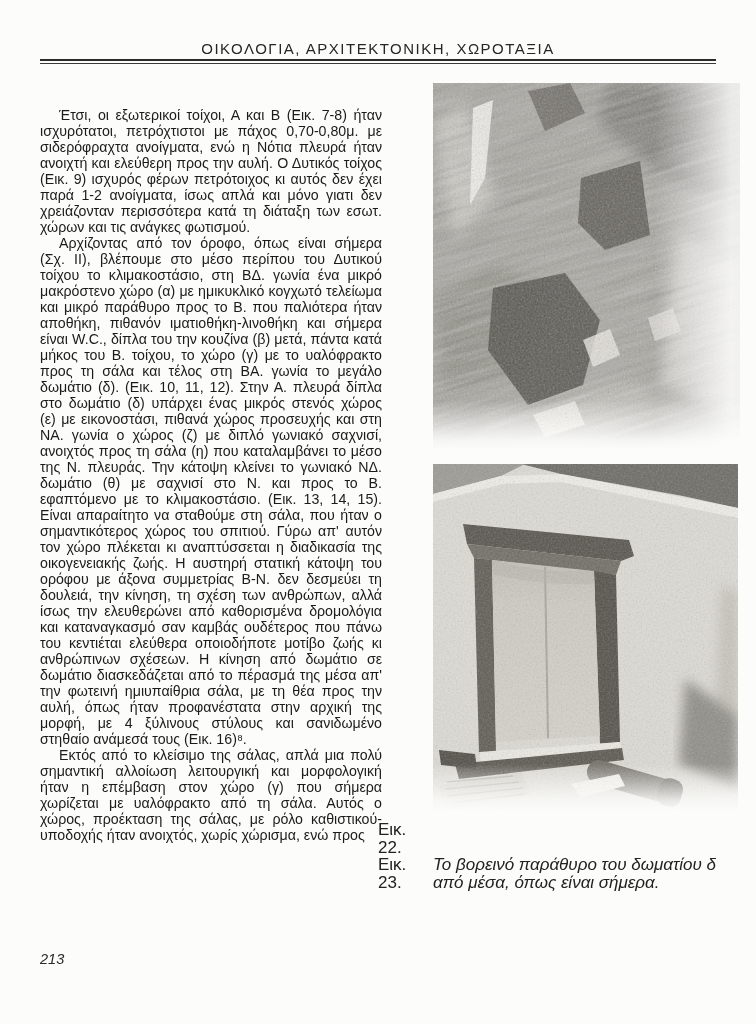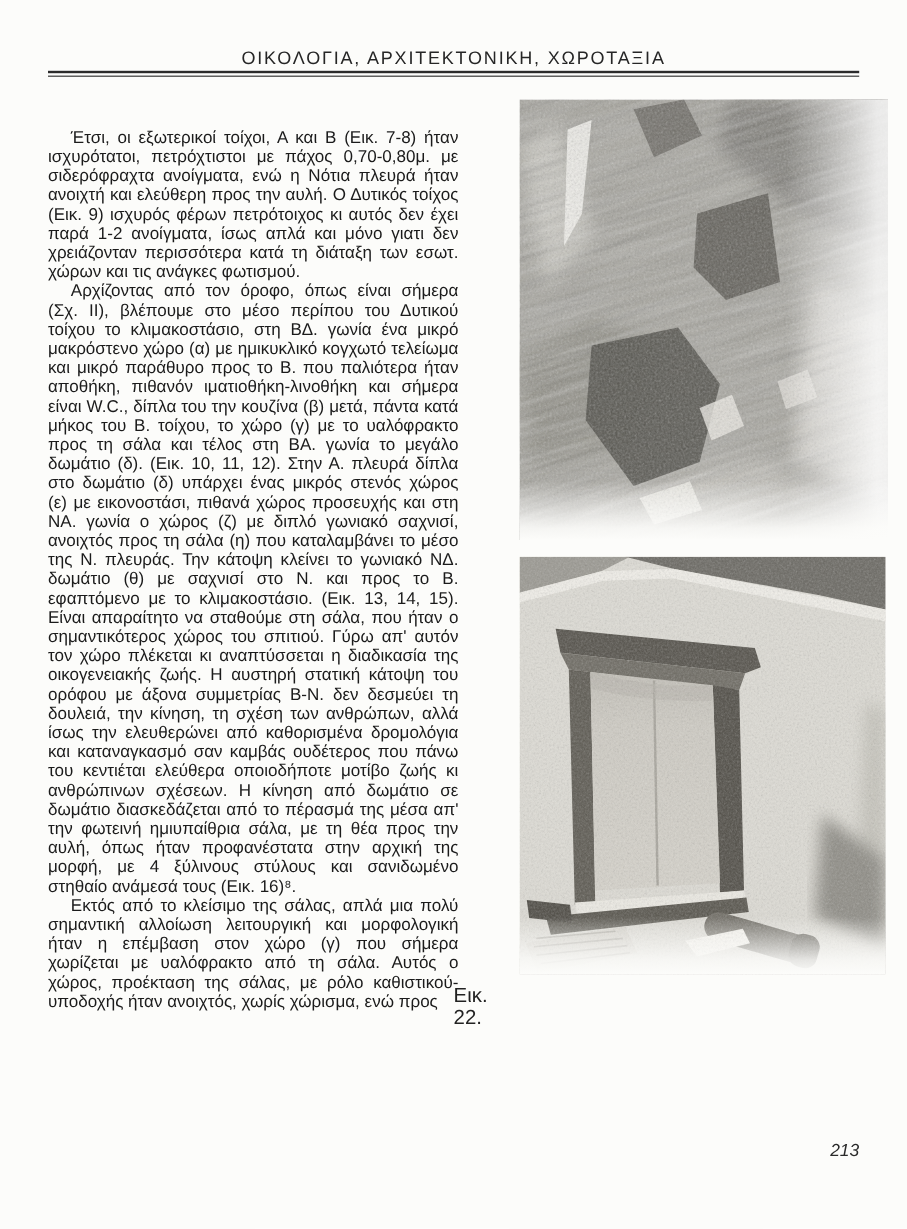--- a/index.html
+++ b/index.html
@@ -46,21 +46,21 @@
   .caption-text{flex:1;font-style:italic;}
   
   .footnote{
     position:absolute;left:40px;top:899px;width:463px;
     font-size:11.4px;line-height:13.8px;text-align:justify;color:#242424;
   }
   .footnote p{margin:0;text-indent:16px;}
   
   .page-number{
     position:absolute;left:40px;top:951px;width:676px;
-    text-align:right;font-size:14.5px;font-style:italic;color:#2a2a2a;
+    text-align:left;font-size:14.5px;font-style:italic;color:#2a2a2a;
   }
 </style>
 </head>
 <body>
 
 <div class="page">
 
   <div class="header">
     <span class="header-title">ΟΙΚΟΛΟΓΙΑ, ΑΡΧΙΤΕΚΤΟΝΙΚΗ, ΧΩΡΟΤΑΞΙΑ</span>
   </div>
@@ -176,18 +176,22 @@
       <line x1="18" y1="339" x2="92" y2="330"></line>
     </g>
     <rect width="305" height="348" filter="url(#grain2)" opacity="0.33"></rect>
     <rect y="300" width="305" height="48" fill="url(#fadeB2)"></rect>
   </svg>
 
   <div class="captions">
     <div class="caption-row">
       <span class="caption-label">Εικ. 22.</span>
     </div>
+    <div class="caption-row">
+      <span class="caption-label">Εικ. 23.</span>
+      <span class="caption-text">Το βορεινό παράθυρο του δωματίου δ από μέσα, όπως είναι σήμερα.</span>
+    </div>
   </div>
 
 
   <div class="page-number">213</div>
 
 </div>
 
 </body></html>

